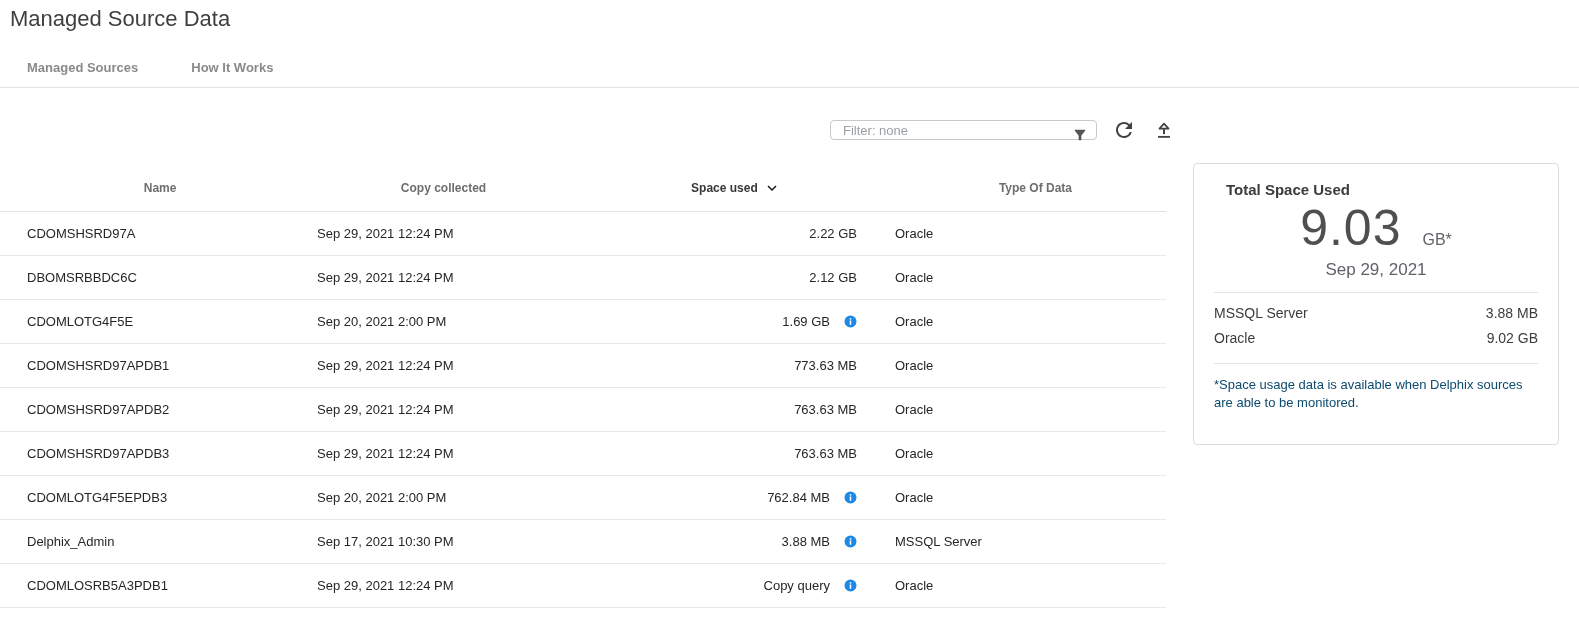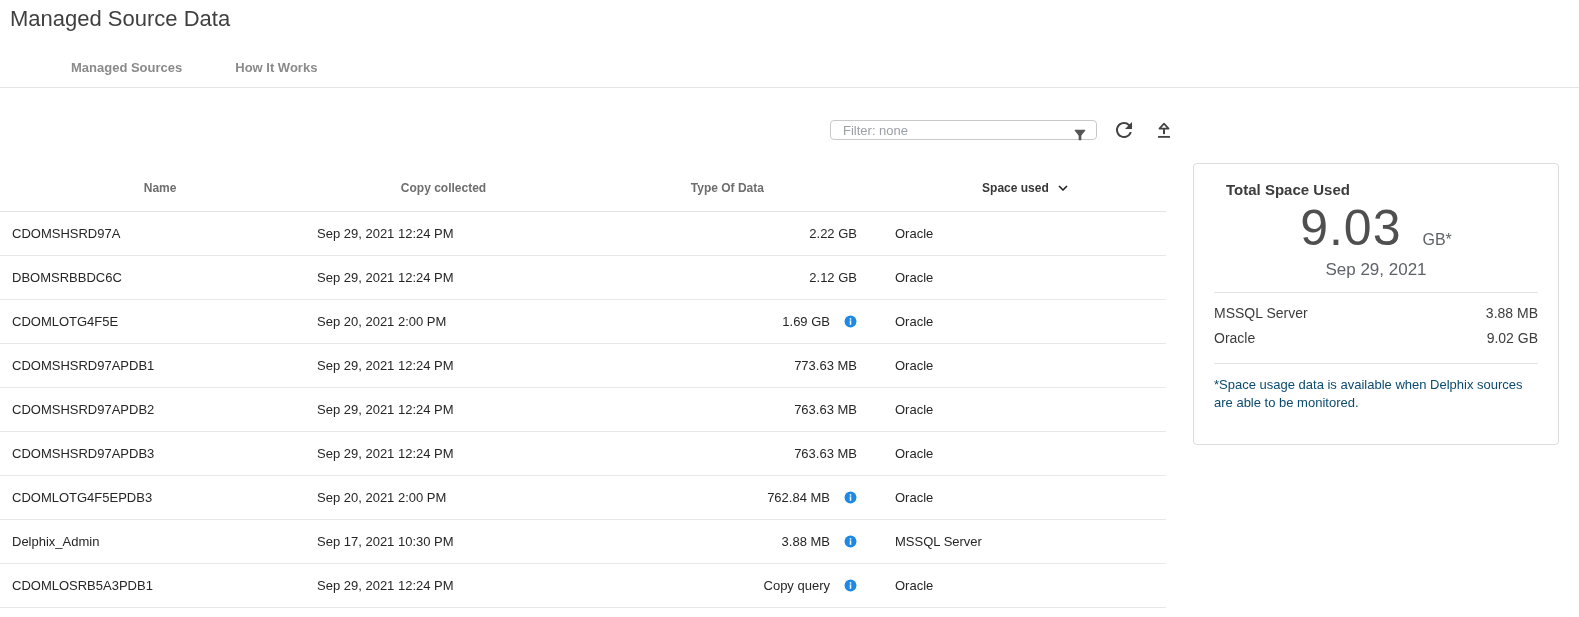--- a/index.html
+++ b/index.html
@@ -2,42 +2,42 @@
 <html><head>
 <meta charset="utf-8">
 <style>
   * { margin:0; padding:0; }
   body { background:#fff; }
   .page { position:relative; width:1579px; height:617px; background:#ffffff;
           font-family:"Liberation Sans", sans-serif; overflow:hidden; }
 
   .page-title { position:absolute; left:10px; top:6px; font-size:22px; font-weight:400; color:#3f3f3f; }
 
-  .tabs { position:absolute; left:27px; top:60px; display:flex; gap:53px;margin-left:44px; }
+  .tabs { position:absolute; left:27px; top:60px; display:flex; gap:53px; }
   .tab { font-size:13px; font-weight:700; color:#8a8a8a; cursor:pointer; }
   .top-divider { position:absolute; left:0; top:87px; width:1579px; height:1px; background:#e4e4e4; }
 
   .toolbar { position:absolute; left:830px; top:117px; display:flex; align-items:center; }
   .filter-wrap { position:relative; width:267px; height:20px; }
   .filter-wrap input { width:100%; height:100%; box-sizing:border-box; border:1px solid #c9c9c9;
     border-radius:4px; padding:0 34px 0 12px; font-size:13px; color:#333; font-family:inherit; outline:none; }
   .filter-wrap input::placeholder { color:#9aa0a6; }
   .funnel { position:absolute; right:9px; top:7px; cursor:pointer; line-height:0; }
   .icon-btn { margin-left:14px; width:26px; height:26px; display:flex; align-items:center;
     justify-content:center; cursor:pointer; background:none; border:none; line-height:0; }
 
   .table { position:absolute; left:0; top:165px; width:1166px; }
   .thead { display:flex; height:46px; border-bottom:1px solid #e3e3e3; }
   .th { display:flex; align-items:center; justify-content:center; font-size:12px; font-weight:700;
         color:#6e6e6e; cursor:pointer;padding-left:30px; }
   .c-name { width:290px; } .c-last { width:275px; } .c-space { width:310px; } .c-type { width:291px; }
   .th.c-space { color:#383838; gap:5px; }
   .tr { display:flex; height:43px; border-bottom:1px solid #e8e8e8; }
   .td { display:flex; align-items:center; font-size:13px; color:#262626; box-sizing:border-box; height:100%; }
-  .td.c-name { padding-left:12px; } .td.c-last { padding-left:27px; }
+  .td.c-name { padding-left:27px; } .td.c-last { padding-left:27px; }
   .td.c-space { justify-content:flex-end; padding-right:18px; }
   .td.c-type { padding-left:20px; }
   .info { margin-left:14px; display:flex; cursor:pointer; line-height:0; }
 
   .card { position:absolute; left:1193px; top:163px; width:366px; height:282px; box-sizing:border-box;
           border:1px solid #dcdcdc; border-radius:4px; background:#fff; padding:17px 20px 0; }
   .card-title { font-size:15px; font-weight:700; color:#3c3c3c;margin-left:12px; }
   .big-row { text-align:center; margin-top:2px; line-height:1.15; }
   .big { font-size:50px; color:#4f4f4f; letter-spacing:1px; }
   .unit { font-size:16px; color:#5f6368; margin-left:21px; }
@@ -85,29 +85,29 @@
           <line x1="5.5" y1="19.5" x2="18.5" y2="19.5" stroke="#424242" stroke-width="2"></line>
         </svg>
       </span>
     </button>
   </div>
 
   <div class="table">
     <div class="thead">
       <div class="th c-name">Name</div>
       <div class="th c-last">Copy collected</div>
-      <div class="th c-type">Type Of Data</div>
       <div class="th c-space">
         <span>Space used</span>
         <span style="line-height:0;">
           <svg width="18" height="18" viewBox="0 0 24 24">
             <path d="M7.41 8.59 12 13.17l4.59-4.58L18 10l-6 6-6-6 1.41-1.41z" fill="#1a1a1a"></path>
           </svg>
         </span>
       </div>
+      <div class="th c-type">Type Of Data</div>
     </div>
     <div>
     <div class="tr">
       <div class="td c-name">CDOMSHSRD97A</div>
       <div class="td c-last">Sep 29, 2021 12:24 PM</div>
       <div class="td c-space">
         <span>2.22 GB</span>
 
       </div>
       <div class="td c-type">Oracle</div>

